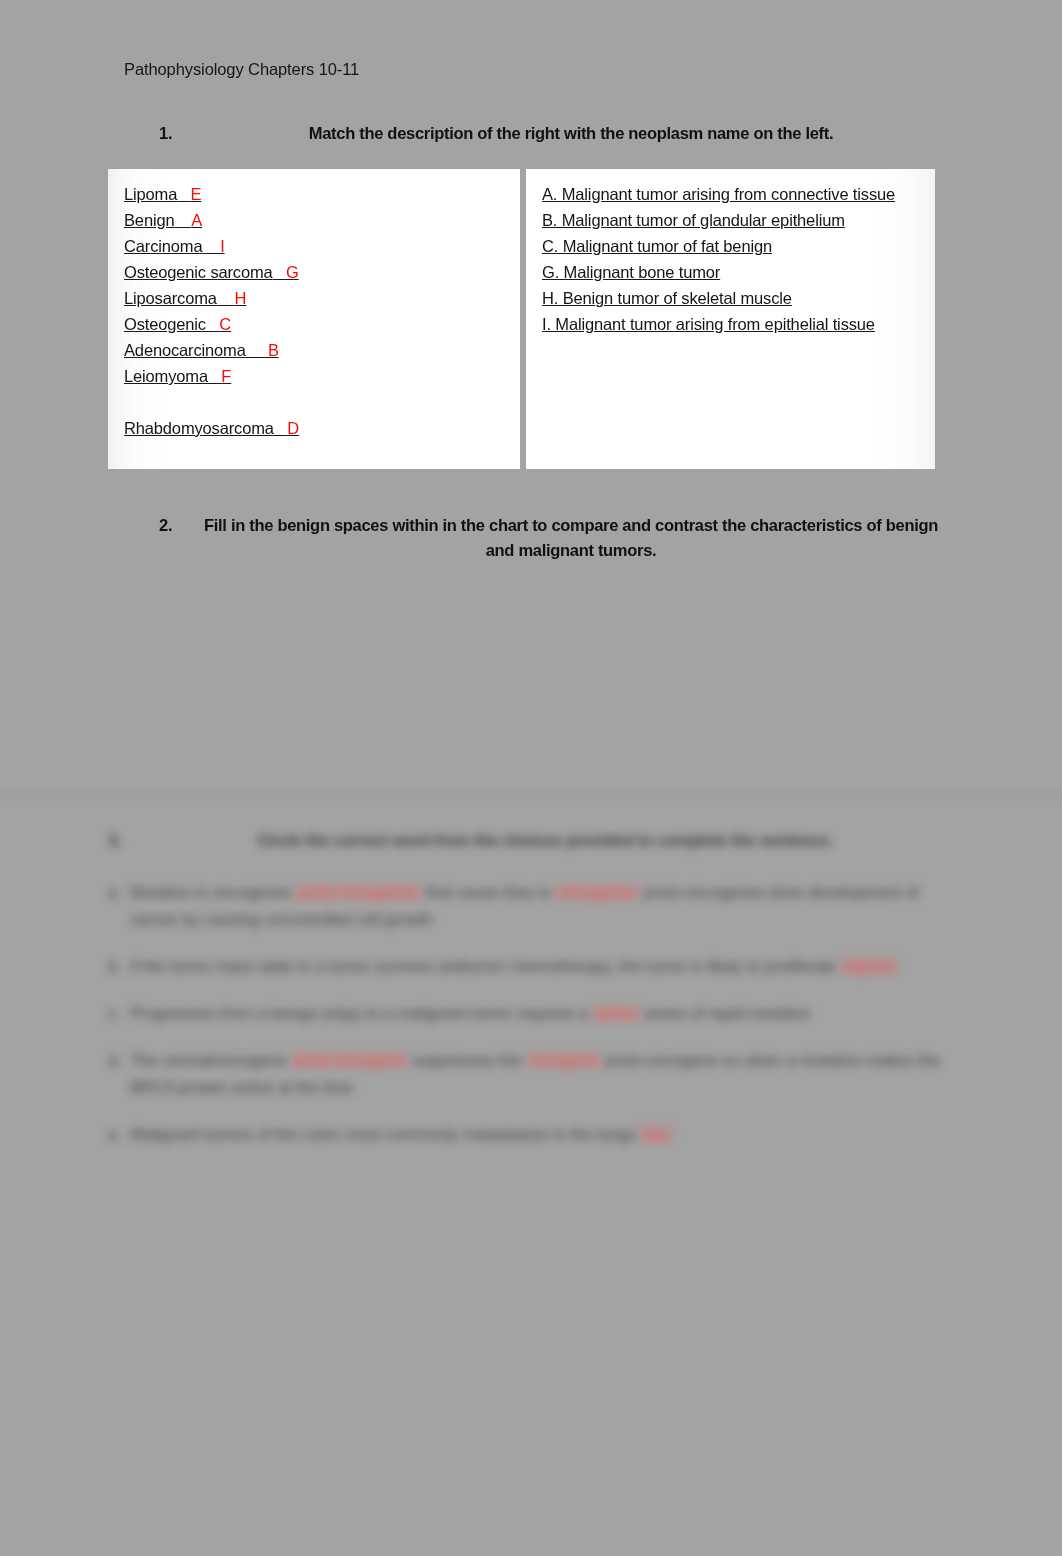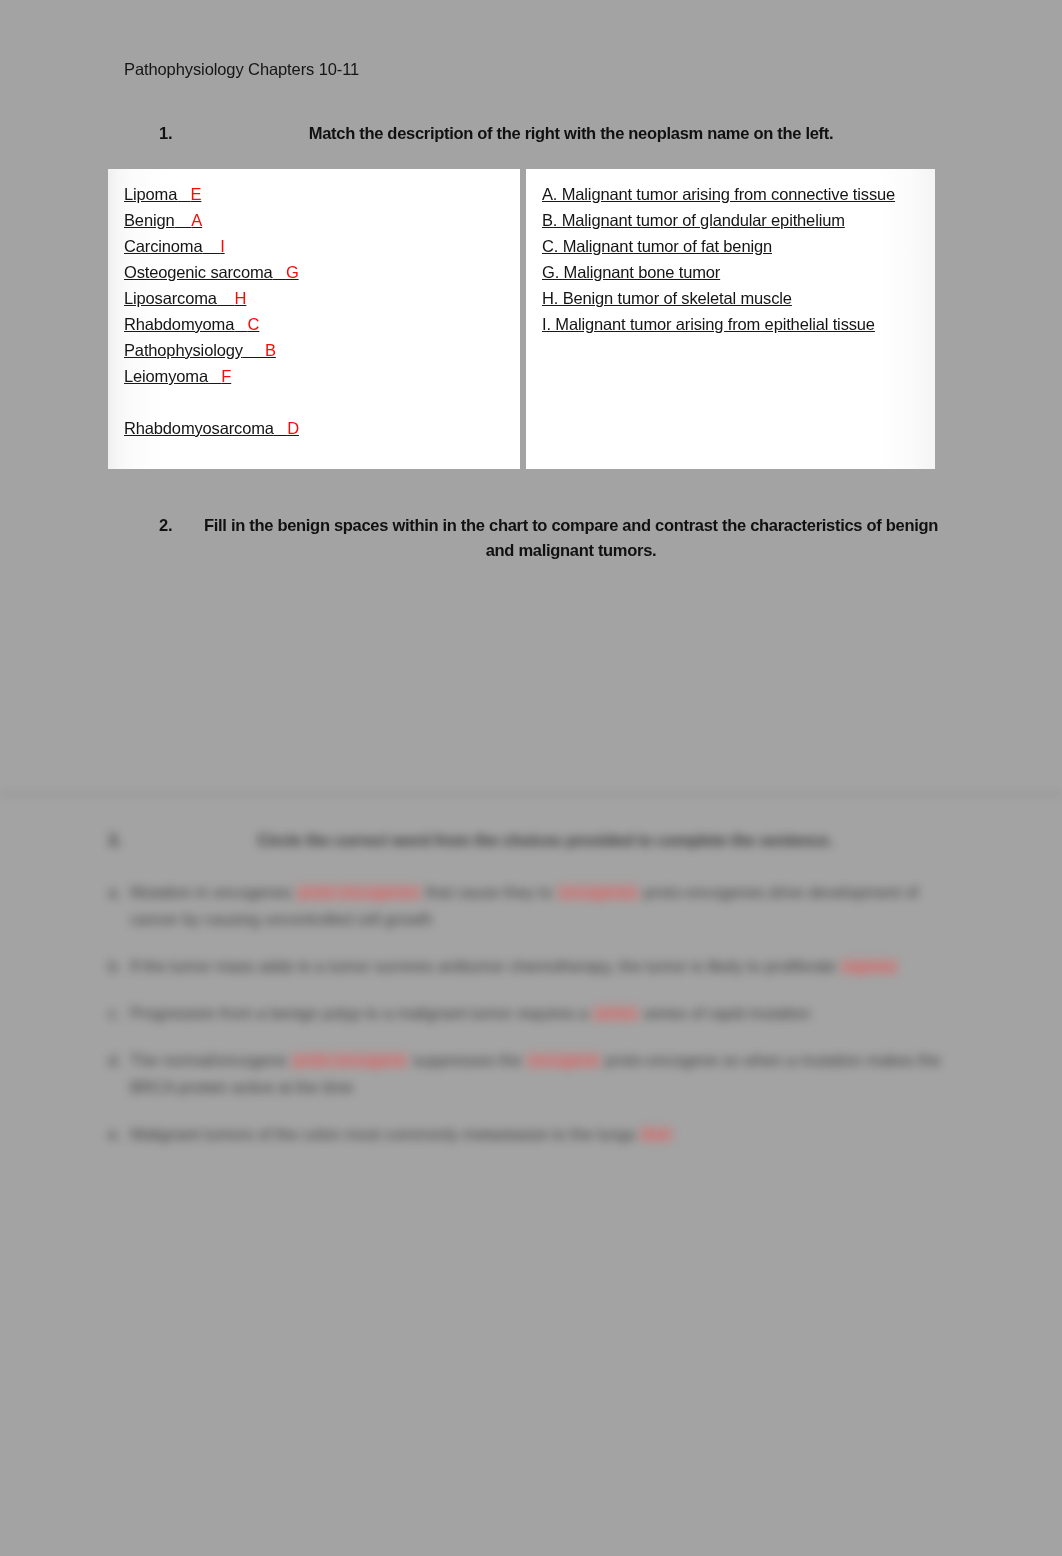--- a/index.html
+++ b/index.html
@@ -168,22 +168,22 @@
   </div>
 
   <div class="match-table">
 
     <div class="match-col left">
       <div class="match-row"><span>Lipoma</span>   <span class="answer-letter">E</span></div>
       <div class="match-row"><span>Benign</span>    <span class="answer-letter">A</span></div>
       <div class="match-row"><span>Carcinoma</span>    <span class="answer-letter">I</span></div>
       <div class="match-row"><span>Osteogenic sarcoma</span>   <span class="answer-letter">G</span></div>
       <div class="match-row"><span>Liposarcoma</span>    <span class="answer-letter">H</span></div>
-      <div class="match-row"><span>Rhabdomyoma</span>   <span class="answer-letter">C</span></div>
-      <div class="match-row"><span>Pathophysiology</span>     <span class="answer-letter">B</span></div>
+      <div class="match-row"><span>Osteogenic</span>   <span class="answer-letter">C</span></div>
+      <div class="match-row"><span>Adenocarcinoma</span>     <span class="answer-letter">B</span></div>
       <div class="match-row"><span>Leiomyoma</span>   <span class="answer-letter">F</span></div>
       <div class="match-row spacer"></div>
       <div class="match-row"><span>Rhabdomyosarcoma</span>   <span class="answer-letter">D</span></div>
     </div>
 
     <div class="match-col right">
       <div class="desc-row">A. Malignant tumor arising from connective tissue</div>
       <div class="desc-row">B. Malignant tumor of glandular epithelium</div>
       <div class="desc-row">C. Malignant tumor of fat benign</div>
       <div class="desc-row">G. Malignant bone tumor</div>

